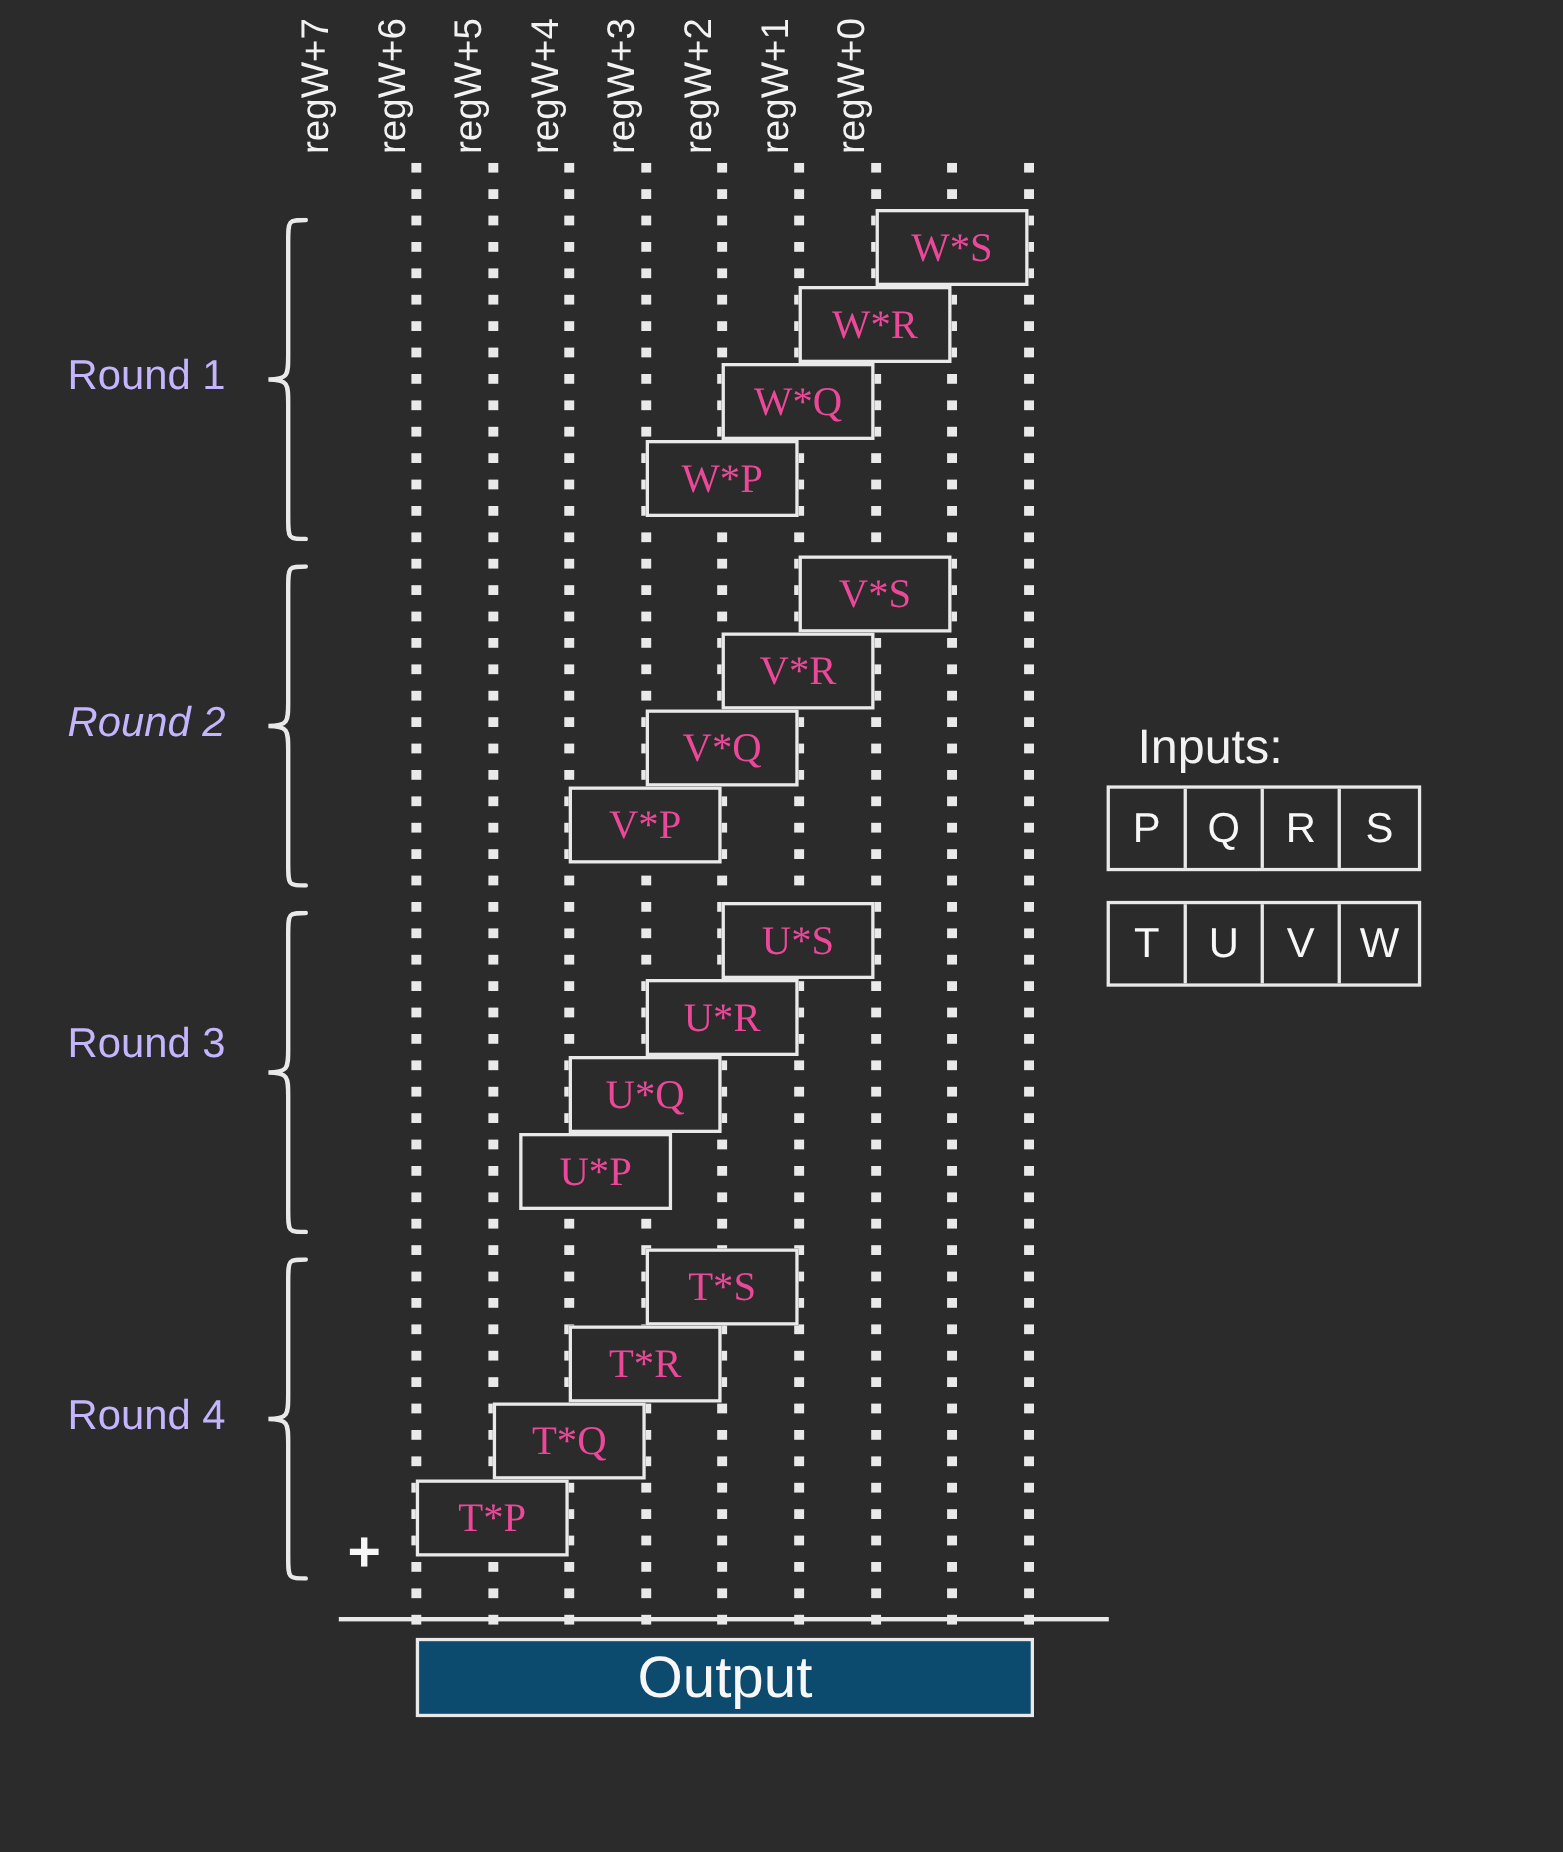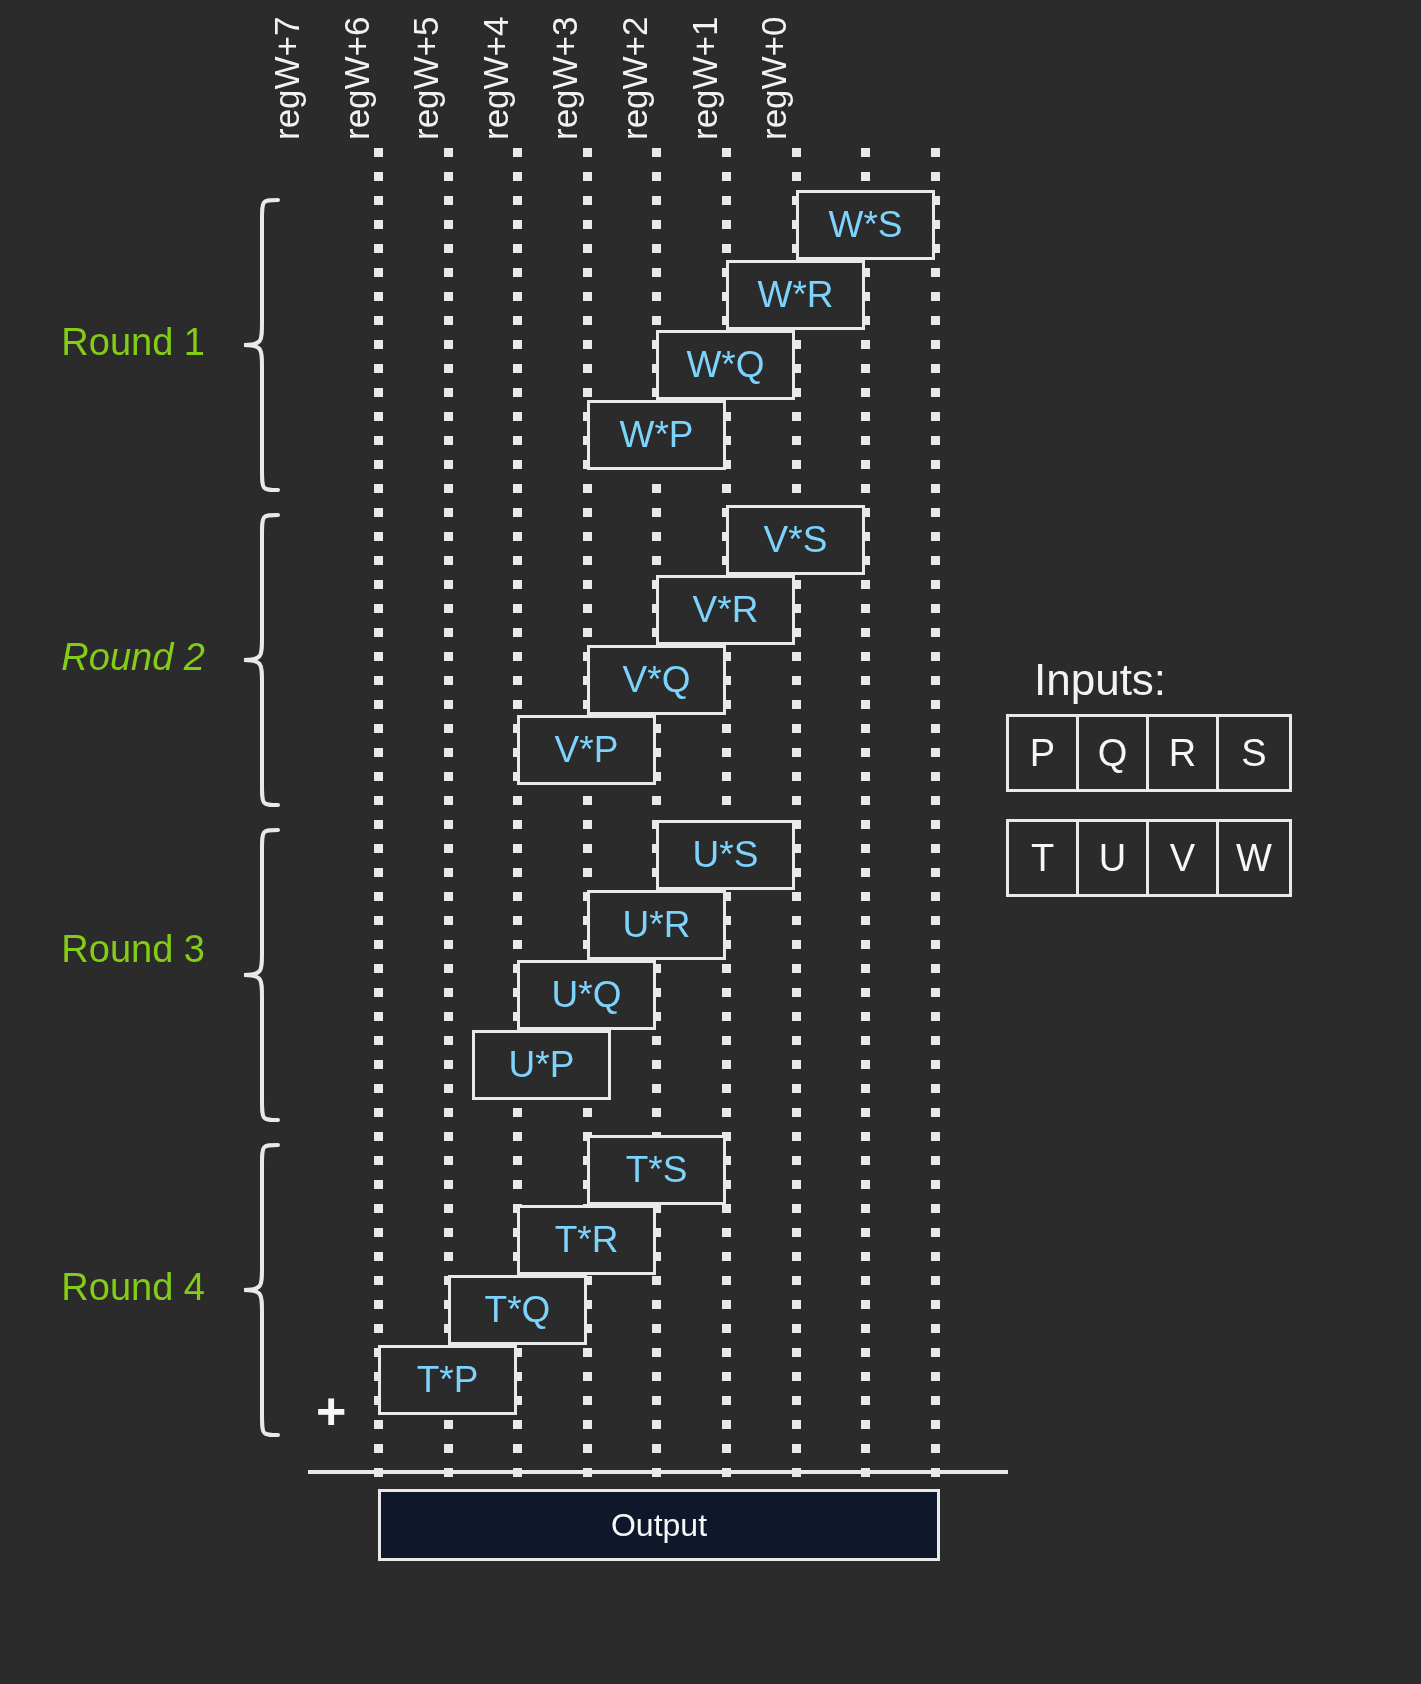--- a/index.html
+++ b/index.html
@@ -32,31 +32,32 @@
     letter-spacing:0px;
   }
 
   
   .pbox{
     position:absolute;
     height:70px;
     box-sizing:border-box;
     border:3px solid #e9e9e9;
     background:#2b2b2b;
-    color:#7dd3fc;
+    color:#ec4899;
     font-size:37px;
     display:flex;align-items:center;justify-content:center;
     z-index:5;
+    font-family:Liberation Serif, serif;
   }
 
   
   .roundlbl{
     position:absolute;
     font-size:38px;
-    color:#84cc16;
+    color:#c4b5fd;
     white-space:nowrap;
     text-align:right;
   }
   .brace{position:absolute;}
 
   
   .inputs-title{
     position:absolute;
     font-size:44px;color:#f2f2f2;white-space:nowrap;
   }
@@ -85,23 +86,23 @@
   .plus{
     position:absolute;
     font-size:52px;font-weight:bold;color:#f7f7f7;
     line-height:1;
     z-index:9;
   }
   .outbox{
     position:absolute;
     box-sizing:border-box;
     border:3px solid #e9e9e9;
-    background:#0f172a;
+    background:#0c4a6e;
     display:flex;align-items:center;justify-content:center;
-    font-size:32px;color:#f7f7f7;
+    font-size:53px;color:#f7f7f7;
     z-index:9;
   }
 </style>
 </head>
 <body>
 
 <div id="stage">
 
   <div id="collines">
       <div class="colline" style="left: 374px; top: 148px; height: 1334px;"></div>

